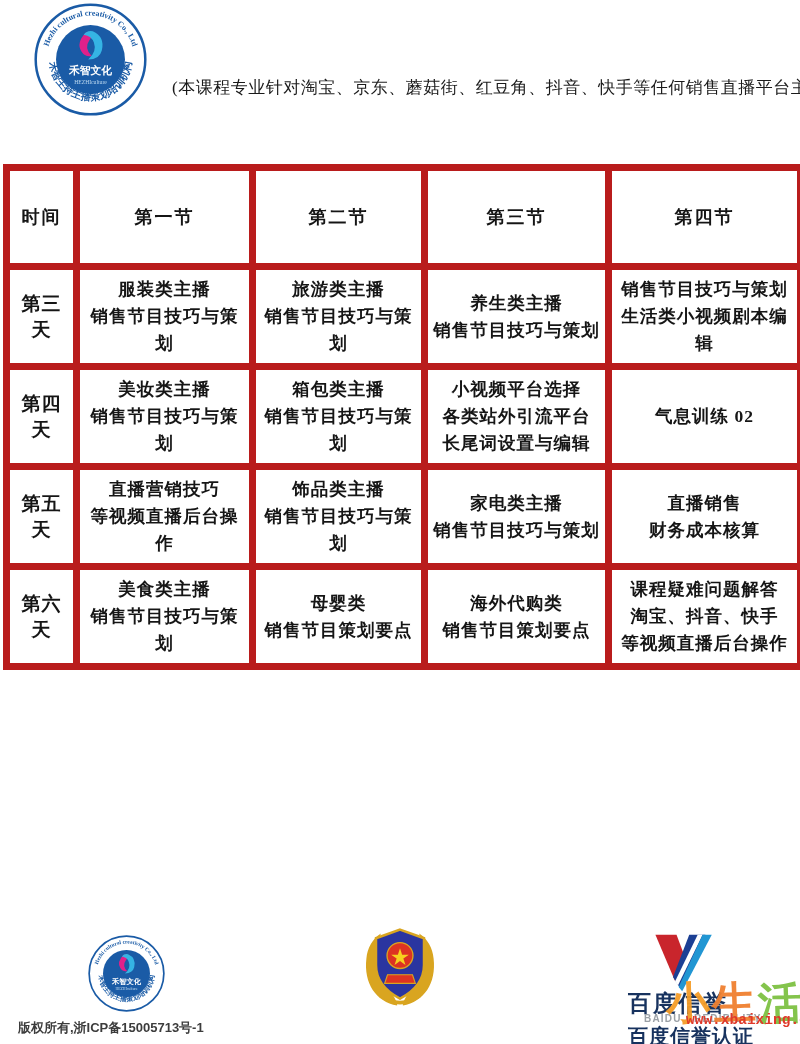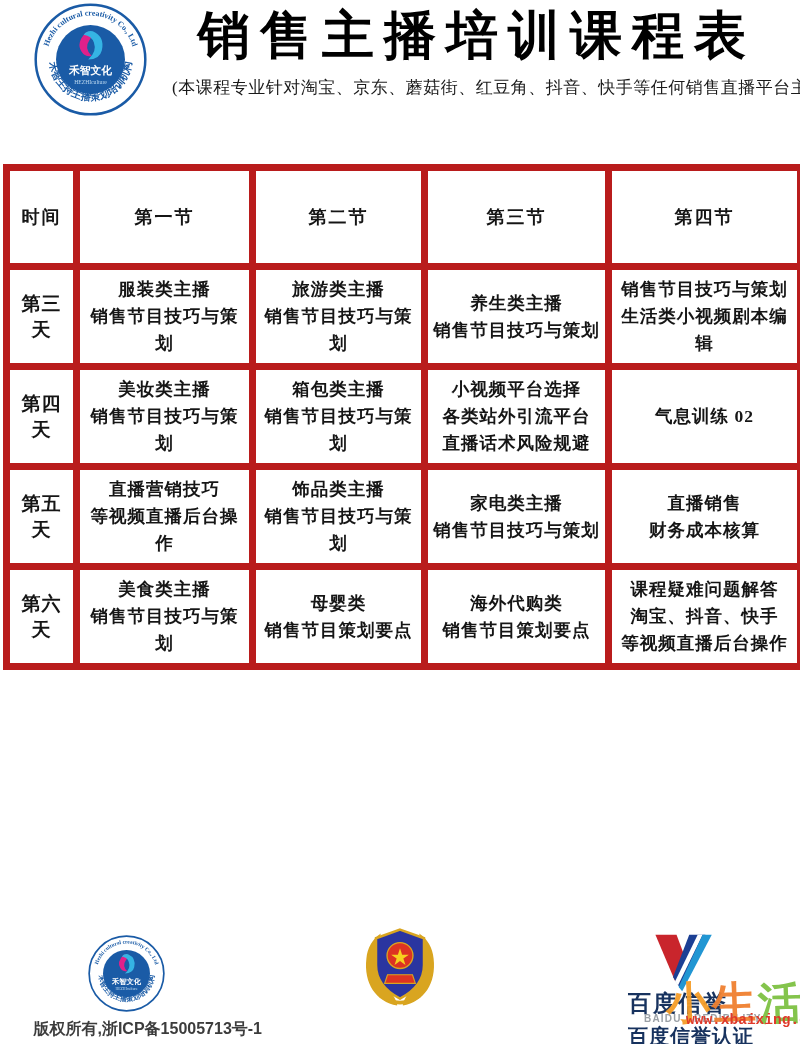--- a/index.html
+++ b/index.html
@@ -19,22 +19,22 @@
   table.schedule th,table.schedule td{border:7px solid #b91c1c;text-align:center;vertical-align:middle;
                  padding:0 4px;font-weight:600;color:#151515;}
   table.schedule thead tr{height:99px;}
   table.schedule tbody tr{height:100px;}
   table.schedule th{font-size:18px;letter-spacing:2px;}
   table.schedule td.day{font-size:19px;letter-spacing:1px;}
   table.schedule td div{font-size:17.5px;line-height:27px;letter-spacing:1px;}
 
   
   .ftr-logo{position:absolute;left:88px;top:935px;width:77px;height:77px;}
-  .copyright{position:absolute;left:18px;top:1019px;width:244px;text-align:right;
-             font-family:"Liberation Sans", sans-serif;font-size:16px;font-weight:600;color:#3c3c3c;
+  .copyright{position:absolute;left:18px;top:1019px;width:244px;text-align:left;
+             font-family:"Liberation Sans", sans-serif;font-size:13px;font-weight:600;color:#3c3c3c;
              white-space:nowrap;}
   .police-badge{position:absolute;left:352px;top:920px;width:96px;height:96px;}
   .police-record{position:absolute;left:288px;top:1019px;width:268px;text-align:center;
              font-family:"Liberation Sans", sans-serif;font-size:17px;font-weight:bold;color:#000;
              white-space:nowrap;}
   .baidu-v{position:absolute;left:643px;top:932px;width:84px;height:62px;}
   .baidu-name{position:absolute;left:628px;top:988px;width:120px;font-size:23px;font-weight:bold;
              font-family:"Liberation Sans", sans-serif;color:var(--text-navy);letter-spacing:2px;}
   .baidu-en{position:absolute;left:644px;top:1013px;width:120px;font-size:10px;letter-spacing:1.2px;
              font-family:"Liberation Sans", sans-serif;color:#9aa0a6;font-weight:bold;}
@@ -88,21 +88,20 @@
         <path d="M68 4 H75 L40 76 L36 70 Z" fill="#ffffff"></path>
         <path d="M75 4 H88 L46 84 L41 78 Z" style="fill:var(--baidu-lightblue)"></path>
       </g>
     </defs>
   </svg>
 
   <svg class="hdr-logo" viewBox="0 0 100 100">
     <use href="#hezhi-logo"></use>
   </svg>
 
-  <div class="page-title">销售主播培训课程表</div>
   <div class="page-subtitle">(本课程专业针对淘宝、京东、蘑菇街、红豆角、抖音、快手等任何销售直播平台主播使用)</div>
 
   <table class="schedule">
     <colgroup>
       <col style="width:70px">
         <col style="width:176px">
         <col style="width:172px">
       <col style="width:184px">
         <col style="width:192px">
     </colgroup>
@@ -141,21 +140,21 @@
             <div>美妆类主播</div>
             <div>销售节目技巧与策划</div>
           </td>
           <td>
             <div>箱包类主播</div>
             <div>销售节目技巧与策划</div>
           </td>
           <td>
             <div>小视频平台选择</div>
             <div>各类站外引流平台</div>
-            <div>直播话术风险规避</div>
+            <div>长尾词设置与编辑</div>
           </td>
           <td>
             <div>气息训练 02</div>
           </td>
         </tr>
         <tr>
           <td class="day">第五天</td>
           <td>
             <div>直播营销技巧</div>
             <div>等视频直播后台操作</div>

